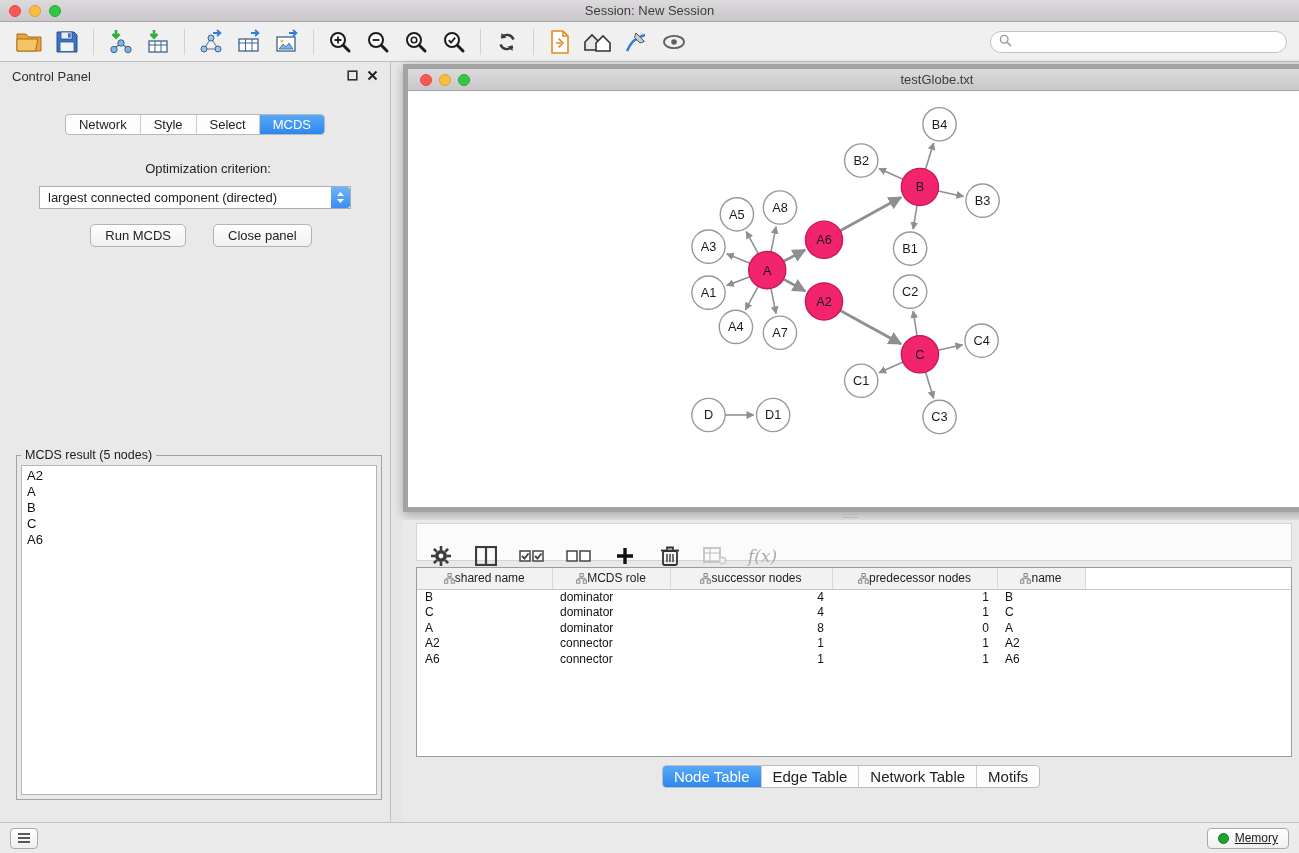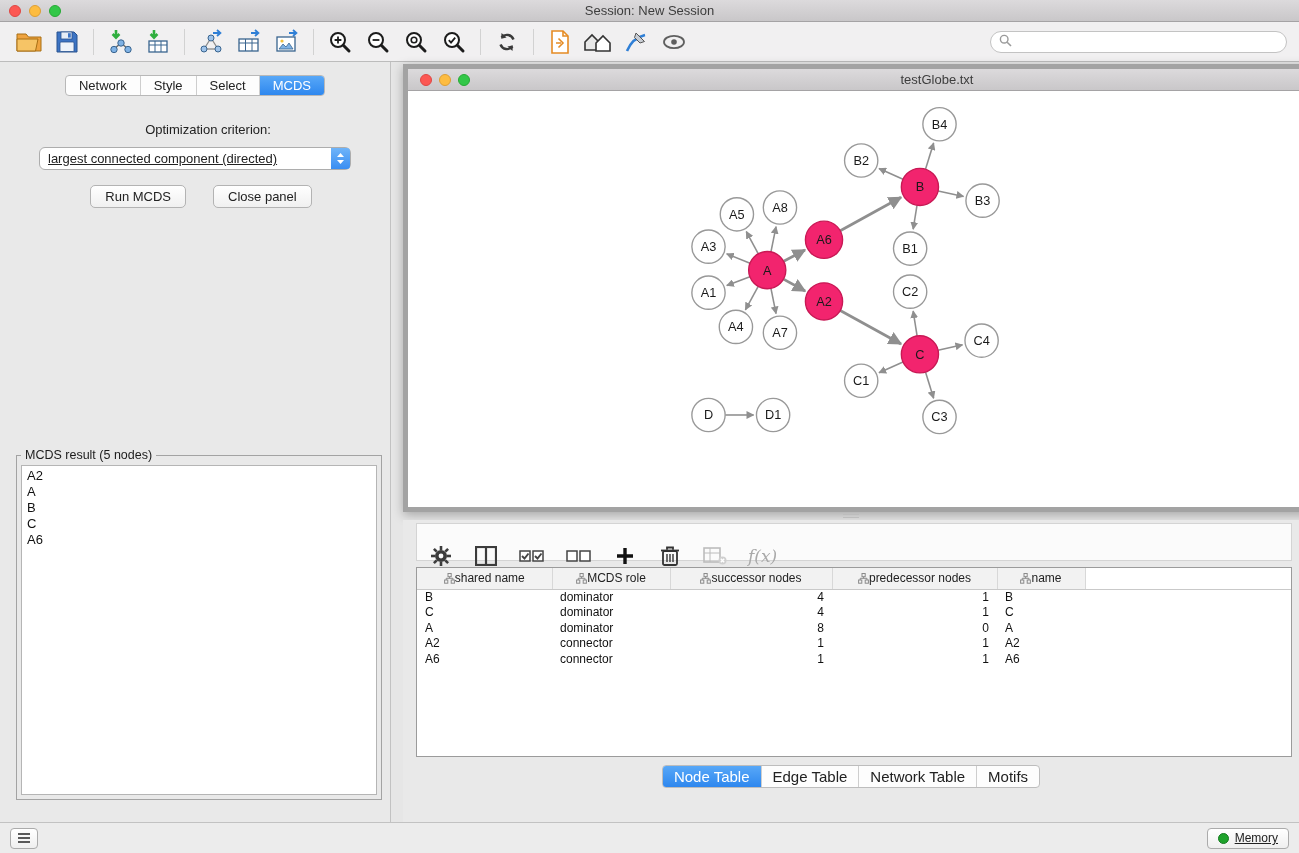--- a/index.html
+++ b/index.html
@@ -26,28 +26,28 @@
   .searchbox { width:297px; height:22px; background:#fff; border:1px solid #c3c3c3; border-radius:11px;
     display:flex; align-items:center; padding:0 8px; gap:5px; margin-right:2px; }
   .searchbox input { border:none; outline:none; flex:1; font-size:12px; font-family:inherit; background:transparent; }
 
   
   .control-panel { position:absolute; left:0; top:62px; width:391px; height:760px;
     background:#e9e9e9; border-right:1px solid #c2c2c2; }
   .panel-header { height:28px; display:flex; align-items:center; padding:0 12px; }
   .panel-header .ph-title { font-size:13px; color:#2e2e2e; }
   .ph-icons { margin-left:auto; display:flex; gap:9px; align-items:center; }
-  .segmented { display:flex; justify-content:center; margin-top:13px; }
+  .segmented { display:flex; justify-content:center; margin-top:24px; }
   .segwrap { display:inline-flex; border:1px solid #b8b8b8; border-radius:4px; overflow:hidden; background:#fdfdfd; }
   .segwrap .seg { padding:2px 13px; font-size:13px; color:#222; border-left:1px solid #cecece; }
   .segwrap .seg:first-child { border-left:none; }
   .segwrap .seg.active { background:linear-gradient(#58a8f8,#2e87ee); color:#fff; }
   .opt-label { margin-top:26px; text-align:center; font-size:13px; color:#222;margin-left:26px; }
   .dropdown { margin:10px auto 0; width:312px; height:23px; background:#fff; border:1px solid #adadad;
-    border-radius:6px; display:flex; align-items:center; font-size:13px; position:relative;text-decoration:underline; }
+    border-radius:0; display:flex; align-items:center; font-size:13px; position:relative; }
   .dropdown .dval { padding-left:8px; flex:1; white-space:nowrap; overflow:hidden; }
   .dropdown .stepper { width:19px; height:21px; border-radius:0 3px 3px 0;
     background:linear-gradient(#6fb4f9,#3a8ef2); display:flex; align-items:center; justify-content:center; }
   .btnrow { display:flex; justify-content:center; gap:27px; margin-top:15px;padding-left:12px; }
   .mac-btn { font-size:13px; padding:3px 14px; background:linear-gradient(#ffffff,#f0f0f0);
     border:1px solid #b3b3b3; border-radius:5px; color:#222; font-family:inherit; }
   .result-box { position:absolute; left:16px; top:393px; width:366px; height:345px;
     border:1px solid #a3a3a3; background:#e9e9e9; }
   .result-legend { position:absolute; top:-8px; left:4px; background:#e9e9e9; padding:0 4px; font-size:12.5px; color:#1c1c1c; }
   .result-list { position:absolute; left:4px; right:4px; top:9px; bottom:4px; background:#fff;
@@ -246,20 +246,35 @@
       <svg width="13" height="13" viewBox="0 0 13 13">
           <circle cx="5.2" cy="5.2" r="3.8" fill="none" stroke="#9a9a9a" stroke-width="1.4"></circle>
           <path d="M8.2 8.2 L12 12" stroke="#9a9a9a" stroke-width="1.6"></path>
         </svg>
     </span>
     <input type="text" value="" style="">
   </div>
 </div>
 
 <div class="control-panel">
+  <div class="panel-header">
+    <span class="ph-title">Control Panel</span>
+    <span class="ph-icons">
+      <span>
+        <svg width="11" height="11" viewBox="0 0 11 11">
+            <rect x="1.2" y="1.2" width="8.6" height="8.6" fill="none" stroke="#333" stroke-width="1.6"></rect>
+          </svg>
+      </span>
+      <span>
+        <svg width="11" height="11" viewBox="0 0 11 11">
+            <path d="M1.5 1.5 L9.5 9.5 M9.5 1.5 L1.5 9.5" stroke="#222" stroke-width="2"></path>
+          </svg>
+      </span>
+    </span>
+  </div>
 
   <div class="segmented">
     <div class="segwrap">
         <div class="seg">Network</div>
         <div class="seg">Style</div>
         <div class="seg">Select</div>
         <div class="seg active">MCDS</div>
       </div>
   </div>
 

